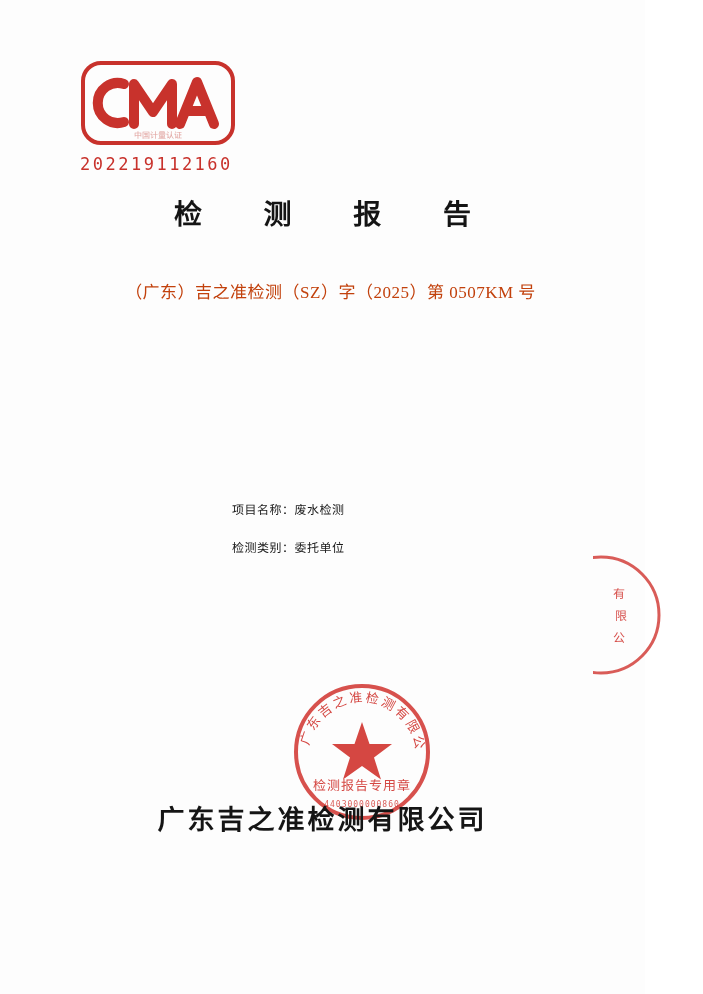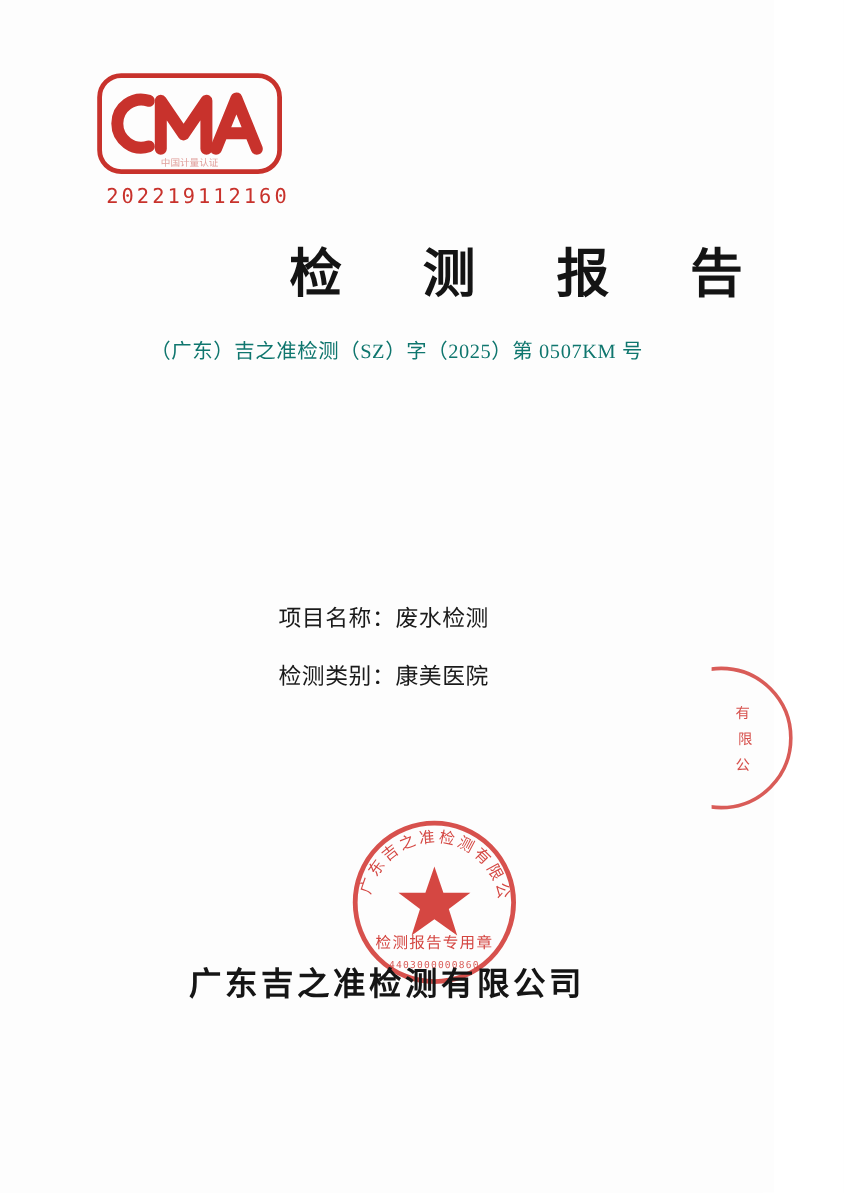--- a/index.html
+++ b/index.html
@@ -42,61 +42,61 @@
     top: 0;
     width: 160px;
     height: 90px;
   }
   .cma-number {
     margin-top: 6px;
     font-family: "DejaVu Sans Mono", "Liberation Mono", monospace;
     font-size: 17px;
     letter-spacing: 2.5px;
     color: #c8322c;
-    text-align: center;
+    text-align: left;
     padding-left: 2px;
   }
 
   
   .doc-title {
     position: absolute;
     left: 0;
     right: 0;
     top: 192px;
-    text-align: right;
+    text-align: center;
     font-family: "DejaVu Serif", "Liberation Serif", serif;
     font-weight: bold;
-    font-size: 44px;
+    font-size: 28px;
     letter-spacing: 26px;
     text-indent: 26px;
     color: #141414;
   }
 
   .doc-subtitle {
     position: absolute;
     left: 16px;
     right: 0;
     top: 278px;
     text-align: center;
     font-family: "Liberation Serif", "DejaVu Serif", serif;
     font-size: 17px;
     letter-spacing: 0.5px;
-    color: #0f766e;
+    color: #c2410c;
   }
 
   
   .info-block {
     position: absolute;
     left: 232px;
     top: 500px;
     width: 340px;
   }
   .info-row {
     font-family: "DejaVu Sans", "Liberation Sans", sans-serif;
-    font-size: 19px;
+    font-size: 12px;
     color: #1a1a1a;
     margin-bottom: 21px;
     white-space: nowrap;
   }
   .info-label {
     letter-spacing: 0.5px;
   }
   .info-value {
     letter-spacing: 0.5px;
   }
@@ -160,21 +160,21 @@
 
   <div class="doc-title">检 测 报 告</div>
 
   <div class="doc-subtitle">（广东）吉之准检测（SZ）字（2025）第 0507KM 号</div>
 
   <div class="info-block">
     <div class="info-row">
       <span class="info-label">项目名称：</span><span class="info-value">废水检测</span>
     </div>
     <div class="info-row">
-      <span class="info-label">检测类别：</span><span class="info-value">康美医院</span>
+      <span class="info-label">检测类别：</span><span class="info-value">委托单位</span>
     </div>
   </div>
 
   <div class="stamp">
     <svg viewBox="0 0 148 148" xmlns="http://www.w3.org/2000/svg" aria-hidden="true">
       <defs>
         <path id="arcTop" d="M 20 78 A 54 54 0 0 1 128 78"></path>
         <path id="arcBottom" d="M 28 84 A 46 46 0 0 0 120 84"></path>
       </defs>
       <circle cx="74" cy="74" r="66" fill="none" stroke="#d0332e" stroke-width="4" opacity="0.85"></circle>

